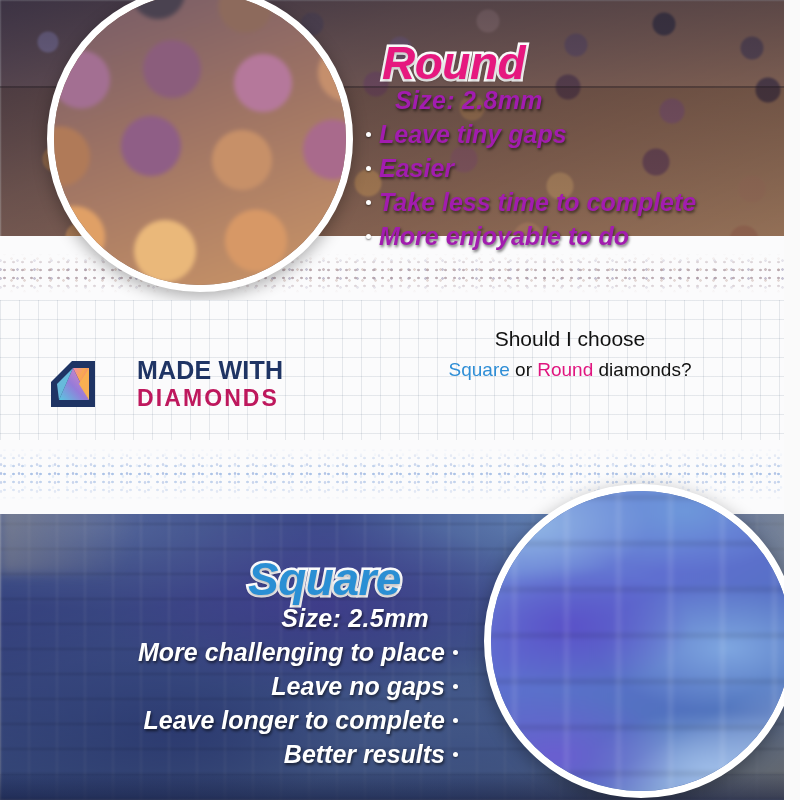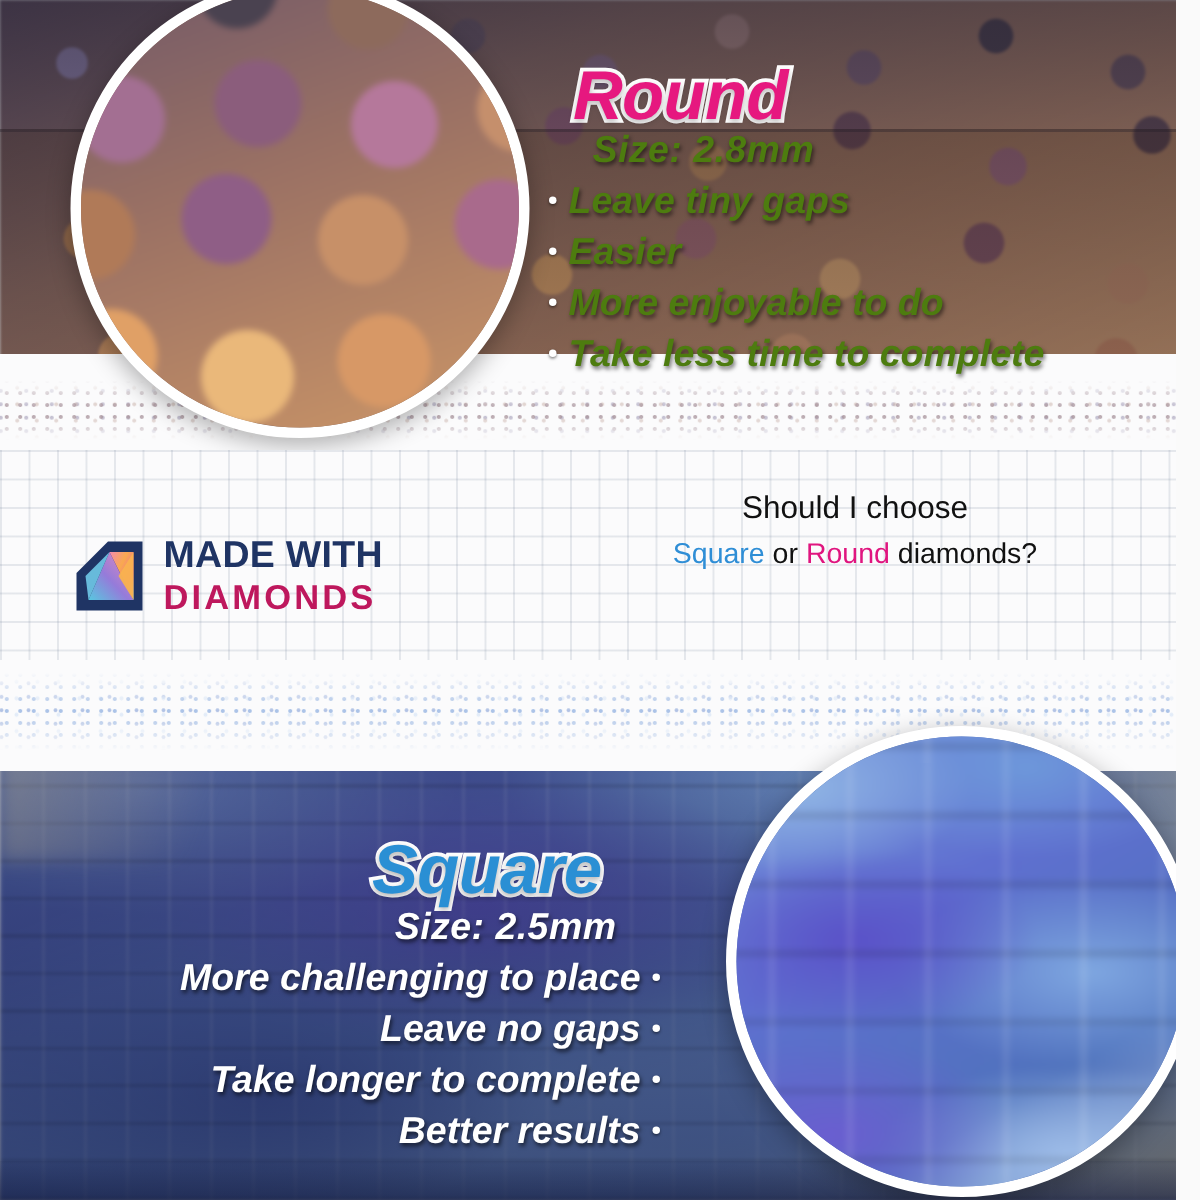--- a/index.html
+++ b/index.html
@@ -144,21 +144,21 @@
   
   .band-mid{position:absolute;left:0;top:300px;width:800px;height:160px;overflow:hidden;}
 
   .brand{
     position:absolute;left:46px;top:58px;display:flex;align-items:center;gap:11px;
   }
   .brand-mark{
     position:relative;width:52px;height:52px;flex:0 0 auto;
   }
   .brand-mark svg{display:block;}
-  .brand-words{display:flex;flex-direction:column;line-height:1;}
+  .brand-words{display:flex;flex-direction:column;line-height:1;margin-left:28px;}
   .brand-l1{
     font-size:25px;font-weight:bold;letter-spacing:.2px;color:#1f3464;
     font-family:"Liberation Sans","DejaVu Sans",sans-serif;
   }
   .brand-l2{
     font-size:23px;font-weight:bold;letter-spacing:2.1px;color:#be185d;
     margin-top:4px;
     font-family:Liberation Sans, sans-serif;
   }
 
@@ -285,33 +285,33 @@
     z-index:7;
   }
 
   .bullets-round{
     position:absolute;left:366px;top:86px;z-index:5;width:420px;
   }
   .bullets-round .row{
     display:flex;align-items:baseline;gap:8px;margin-bottom:5px;
   }
   .bullets-round .txt{
-    font-size:25px;font-weight:bold;font-style:italic;color:#4d7c0f;
+    font-size:25px;font-weight:bold;font-style:italic;color:#a21caf;
     text-shadow:1px 2px 3px rgba(0,0,0,.55);
     white-space:nowrap;
   }
   .bullets-round .size-row .txt{padding-left:16px;letter-spacing:.3px;}
   .dot{
     width:5px;height:5px;border-radius:50%;background:#ffffff;flex:0 0 auto;
     box-shadow:0 1px 2px rgba(0,0,0,.5);position:relative;top:-6px;
   }
   .dot.spacer{background:transparent;box-shadow:none;}
 
   .bullets-square{
-    position:absolute;left:10px;top:604px;width:430px;z-index:7;text-align:center;
+    position:absolute;left:28px;top:604px;width:430px;z-index:7;text-align:center;
   }
   .bullets-square .row{
     display:flex;align-items:baseline;justify-content:flex-end;gap:8px;margin-bottom:5px;
   }
   .bullets-square .txt{
     font-size:25px;font-weight:bold;font-style:italic;color:#ffffff;
     text-shadow:1px 2px 3px rgba(0,0,0,.6);
     white-space:nowrap;
   }
   .bullets-square .size-row .txt{padding-right:16px;letter-spacing:.3px;}
@@ -343,25 +343,25 @@
     <div class="row">
       <span class="dot"></span>
       <span class="txt">Leave tiny gaps</span>
     </div>
     <div class="row">
       <span class="dot"></span>
       <span class="txt">Easier</span>
     </div>
     <div class="row">
       <span class="dot"></span>
+      <span class="txt">Take less time to complete</span>
+    </div>
+    <div class="row">
+      <span class="dot"></span>
       <span class="txt">More enjoyable to do</span>
-    </div>
-    <div class="row">
-      <span class="dot"></span>
-      <span class="txt">Take less time to complete</span>
     </div>
   </div>
 
   <div class="band-mid">
     <div class="gridpaper"></div>
 
     <div class="brand">
       <span class="brand-mark">
         <svg width="52" height="52" viewBox="0 0 52 52" aria-hidden="true">
           <defs>
@@ -419,21 +419,21 @@
     </div>
     <div class="row">
       <span class="txt">More challenging to place</span>
       <span class="dot"></span>
     </div>
     <div class="row">
       <span class="txt">Leave no gaps</span>
       <span class="dot"></span>
     </div>
     <div class="row">
-      <span class="txt">Take longer to complete</span>
+      <span class="txt">Leave longer to complete</span>
       <span class="dot"></span>
     </div>
     <div class="row">
       <span class="txt">Better results</span>
       <span class="dot"></span>
     </div>
   </div>
 
 </div>
 

